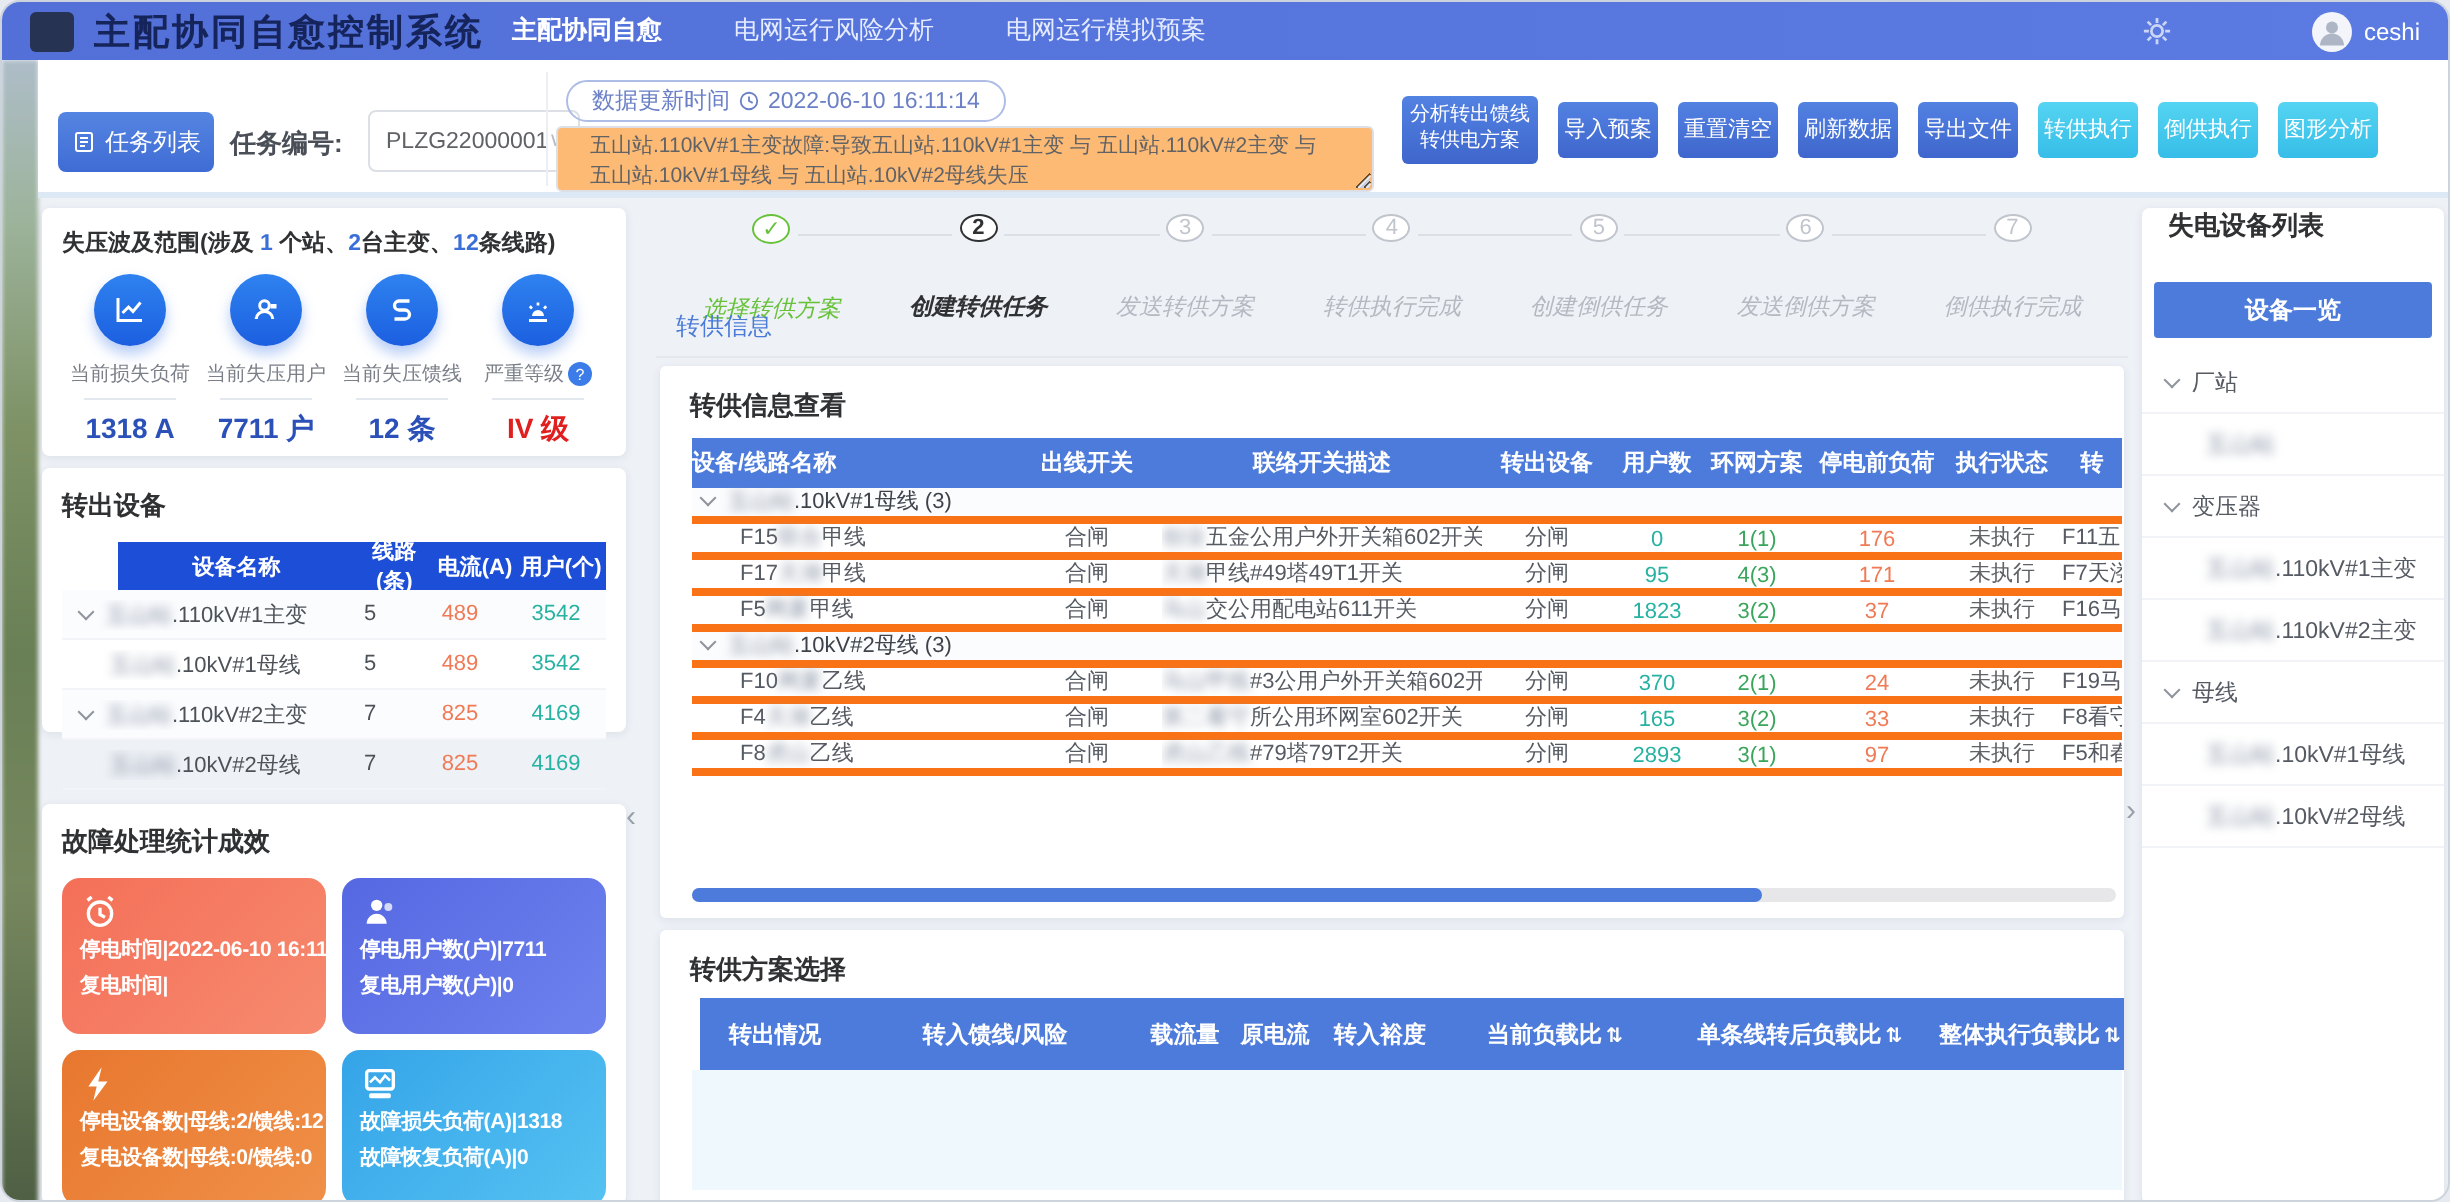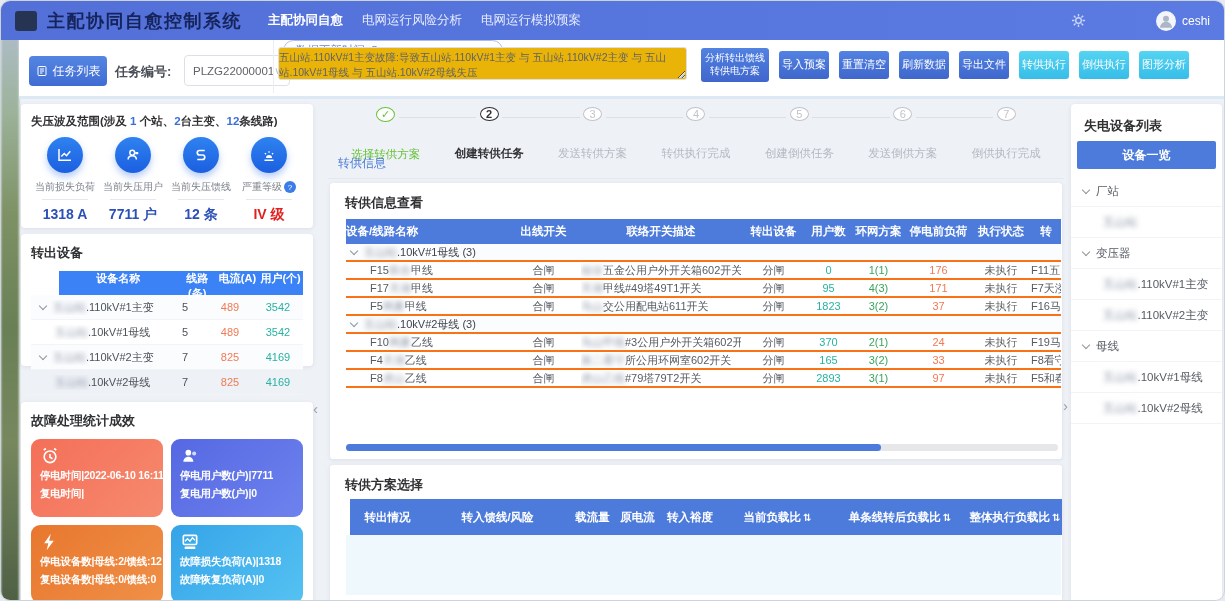--- a/index.html
+++ b/index.html
@@ -5,45 +5,45 @@
   html,body{margin:0;padding:0;background:#e7eaf0;}
   *{box-sizing:border-box;}
   .app{position:relative;width:1225px;height:601px;overflow:hidden;background:#eef1f6;
        border-radius:10px;border:1px solid #cdd3dd;
        font-family:"Liberation Sans","DejaVu Sans",sans-serif;}
   
   .photo-strip{position:absolute;left:0;top:29px;width:18px;height:572px;
     background:linear-gradient(180deg,#aebdc8 0%,#9db39b 14%,#7e9266 32%,#697f55 52%,#77885f 72%,#5d6f4e 90%,#4f5f44 100%);
     filter:blur(1px);}
   
-  .navbar{position:absolute;left:0;top:0;width:1225px;height:39px;
+  .navbar{position:absolute;left:0;top:0;width:1225px;height:29px;
     background:linear-gradient(90deg,#5270d8,#5b7be2);display:flex;align-items:center;z-index:5;}
   .logo{width:22px;height:20px;background:#273352;border-radius:3px;margin-left:14px;flex:none;}
   .nav-title{font-size:18px;font-weight:bold;color:#16245c;margin-left:10px;letter-spacing:1.5px;white-space:nowrap;}
-  .nav-menu{display:flex;margin-left:26px;gap:19px;}
+  .nav-menu{display:flex;margin-left:14px;gap:36px;}
   .nav-item{font-size:12.5px;color:#e6ecff;white-space:nowrap;cursor:pointer;}
   .nav-item[data-active="true"]{color:#ffffff;font-weight:bold;}
   .nav-right{margin-left:auto;display:flex;align-items:center;margin-right:16px;gap:22px;}
   .gear{width:15px;height:15px;opacity:.85;}
   .user-chip{display:flex;align-items:center;gap:6px;padding-left:48px;}
   .avatar{width:20px;height:20px;border-radius:50%;background:#f3f5fa;display:flex;align-items:center;justify-content:center;overflow:hidden;}
   .user-name{color:#fff;font-size:12px;}
   
   .toolbar{position:absolute;left:18px;top:29px;width:1207px;height:69px;background:#fff;border-bottom:3px solid #dce8f3;}
   .btn-task{position:absolute;left:10px;top:26px;width:78px;height:30px;border:none;border-radius:4px;
     background:linear-gradient(180deg,#5585e2,#3f6cd4);color:#fff;font-size:12px;display:flex;align-items:center;justify-content:center;gap:5px;cursor:pointer;}
   .task-label{position:absolute;left:96px;top:33px;font-size:13px;color:#4a4f57;font-weight:bold;}
   .task-select{position:absolute;left:165px;top:25px;width:106px;height:31px;border:1px solid #dcdfe6;border-radius:4px;
     display:flex;align-items:center;justify-content:space-between;padding:0 8px;font-size:11.5px;color:#606266;cursor:pointer;background:#fff;}
   .sel-arrow{color:#b7bcc6;font-size:10px;}
   .tb-divider{position:absolute;left:254px;top:6px;width:1px;height:57px;background:#ebeef3;}
   .time-pill{position:absolute;left:264px;top:10px;height:21px;border:1px solid #aebde6;border-radius:11px;
     display:flex;align-items:center;gap:4px;padding:0 12px;font-size:11.5px;color:#6b80c6;white-space:nowrap;}
-  .fault-box{position:absolute;left:259px;top:17px;width:409px;height:33px;border:1px solid #dcdfe6;border-radius:3px;
-    font-size:10.5px;color:#606266;line-height:1.45;padding:2px 0;overflow:hidden;background:#eab308;resize:vertical;cursor:text;}
+  .fault-box{position:absolute;left:259px;top:33px;width:409px;height:33px;border:1px solid #dcdfe6;border-radius:3px;
+    font-size:10.5px;color:#606266;line-height:1.45;padding:2px 16px;overflow:hidden;background:#fdba74;resize:vertical;cursor:text;}
   .fault-box .rz{position:absolute;right:1px;bottom:1px;width:7px;height:7px;
     background:linear-gradient(135deg,transparent 50%,#c9ced8 50%);}
   .tb-buttons{position:absolute;left:682px;top:0;width:520px;height:69px;display:flex;align-items:center;gap:10px;}
   .tb-btn{border:none;border-radius:3px;height:28px;width:50px;color:#fff;font-size:11px;padding:0;cursor:pointer;white-space:nowrap;}
   .tb-btn[data-kind="primary"]{background:linear-gradient(180deg,#5282e2,#3f66cc);text-align:center;}
   .tb-btn[data-kind="primary2"]{width:68px;height:34px;font-size:10px;line-height:1.25;white-space:normal;background:linear-gradient(180deg,#5282e2,#3f66cc);}
   .tb-btn[data-kind="cyan"]{background:linear-gradient(180deg,#55d4f2,#36bde8);}
   
   .card{position:absolute;background:#fff;border-radius:4px;box-shadow:0 1px 4px rgba(60,80,120,.10);}
   .card-title{font-size:13px;font-weight:bold;color:#303133;}
@@ -56,21 +56,21 @@
   .istat-circle{width:36px;height:36px;border-radius:50%;background:linear-gradient(180deg,#2f82f0,#1b5fe0);
     display:flex;align-items:center;justify-content:center;box-shadow:0 4px 7px rgba(47,110,230,.35);}
   .istat-label{font-size:10px;color:#7a7f88;margin-top:7px;white-space:nowrap;display:flex;align-items:center;gap:2px;}
   .istat-div{width:46px;height:1px;background:#e3e7ee;margin-top:5px;}
   .istat-value{font-size:14px;font-weight:bold;color:#2b50b8;margin-top:6px;white-space:nowrap;}
   .istat-value.red{color:#e01f1f;}
   .help-badge{width:12px;height:12px;border-radius:50%;background:#3b7ce8;color:#fff;font-size:8px;display:inline-flex;
     align-items:center;justify-content:center;cursor:pointer;}
   .tout{left:20px;top:233px;width:292px;height:132px;padding:10px 10px 0;}
   .tot-table{margin-top:9px;}
-  .tot-head{display:flex;background:#3b82f6;color:#fff;font-size:11px;font-weight:bold;height:24px;align-items:flex-start;margin-left:28px;}
+  .tot-head{display:flex;background:#1d4ed8;color:#fff;font-size:11px;font-weight:bold;height:24px;align-items:center;margin-left:28px;}
   .tot-row{display:flex;height:25px;align-items:center;font-size:11px;color:#4d5258;border-bottom:1px solid #f2f4f8;cursor:pointer;}
   .tot-row:nth-child(odd){background:#fbfcfe;}
   .to-c1{width:132px;padding-left:4px;display:flex;align-items:center;white-space:nowrap;overflow:hidden;}
   .to-c2{width:44px;text-align:center;}
   .to-c3{width:46px;text-align:center;}
   .to-c4{width:50px;text-align:center;}
   .tot-head .to-c1{justify-content:center;padding-left:0;}
   .tot-row[data-kind="child"] .to-c1{padding-left:24px;}
   .v-orange{color:#f07a55;}
   .v-teal{color:#27b2a2;}
@@ -88,36 +88,36 @@
   .scard[data-theme="red"]{background:linear-gradient(135deg,#f46f58,#f68a6e);}
   .scard[data-theme="indigo"]{background:linear-gradient(135deg,#5568e2,#6e82ee);}
   .scard[data-theme="orange"]{background:linear-gradient(135deg,#e8772e,#f09048);}
   .scard[data-theme="sky"]{background:linear-gradient(135deg,#35a4e8,#55c2f2);}
   
   .center{position:absolute;left:327px;top:100px;width:736px;height:501px;}
   .stepper{position:absolute;left:6px;top:6px;right:6px;height:46px;display:flex;}
   .step{position:relative;flex:1;display:flex;flex-direction:column;align-items:center;}
   .step-circle{width:19px;height:19px;border-radius:50%;border:1px solid #c0c4cc;color:#c0c4cc;background:#fff;
     font-size:11px;display:flex;align-items:center;justify-content:center;z-index:2;}
-  .step-label{font-size:11.5px;color:#b4b8c0;margin-top:25px;white-space:nowrap;}
+  .step-label{font-size:11.5px;color:#b4b8c0;margin-top:25px;white-space:nowrap;font-style:italic;}
   .step[data-state="done"] .step-circle{border-color:#67c23a;color:#67c23a;}
   .step[data-state="done"] .step-label{color:#67c23a;}
   .step[data-state="active"] .step-circle{border-color:#303133;color:#303133;font-weight:bold;}
   .step[data-state="active"] .step-label{color:#303133;font-weight:bold;}
   .step:not(:last-child)::after{content:"";position:absolute;top:10px;left:calc(50% + 13px);
     width:calc(100% - 26px);height:1px;background:#dcdfe6;}
   .tabs{position:absolute;left:0;top:54px;right:0;height:24px;border-bottom:1px solid #e4e7ed;}
   .tab{position:absolute;left:10px;top:0;font-size:12px;color:#4a7bd8;padding-bottom:18px;border-bottom:2px solid #4a7bd8;cursor:pointer;}
   .info-panel{position:absolute;left:2px;top:82px;width:732px;height:276px;background:#fff;border-radius:3px;
     box-shadow:0 1px 4px rgba(60,80,120,.10);}
   .ip-title{position:absolute;left:15px;top:11px;}
   .it-table{position:absolute;left:16px;top:36px;width:715px;}
   .it-head{display:flex;background:#4c7bdb;color:#fff;height:25px;align-items:center;font-size:11.5px;font-weight:bold;}
   .it-head .cell{text-align:center;}
-  .it-row{display:flex;height:18px;align-items:center;font-size:11px;color:#565b63;border-bottom:2px solid #f97316;cursor:pointer;}
+  .it-row{display:flex;height:18px;align-items:flex-end;font-size:11px;color:#565b63;border-bottom:4px solid #f97316;cursor:pointer;}
   .it-row[data-kind="group"]{background:#fbfcfd;color:#3e434b;}
   .it-row[data-kind="group"] .chev{display:inline-block;}
   .it-row[data-kind="row"] .it-c1{padding-left:24px;}
   .cell{white-space:nowrap;overflow:hidden;}
   .it-c1{width:160px;display:flex;align-items:center;}
   .it-c2{width:75px;text-align:center;}
   .it-c3{width:160px;}
   .it-c4{width:65px;text-align:center;}
   .it-c5{width:45px;text-align:center;}
   .it-c6{width:55px;text-align:center;}
@@ -133,21 +133,21 @@
   .ps-head .cell{text-align:center;}
   .ps-c1{width:75px;}.ps-c2{width:145px;}.ps-c3{width:45px;}.ps-c4{width:45px;}.ps-c5{width:60px;}
   .ps-c6{width:115px;}.ps-c7{width:130px;}.ps-c8{width:100px;}
   .sort-ico{font-size:10px;margin-left:2px;cursor:pointer;}
   .ps-body{position:absolute;left:16px;top:70px;width:715px;height:60px;background:#eef8fd;}
   .handle{position:absolute;color:#9aa0aa;font-size:15px;cursor:pointer;z-index:4;line-height:1;}
   .handle-left{left:-17px;top:218px;}
   .handle-right{right:-6px;top:215px;}
   
   .device-panel{left:1070px;top:103px;width:151px;height:498px;padding:0;}
-  .dp-title{position:absolute;left:13px;top:13px;}
+  .dp-title{position:absolute;left:13px;top:0;}
   .dp-bar{position:absolute;left:6px;top:37px;width:139px;height:28px;background:#4c7bdb;border-radius:2px;color:#fff;
     font-size:12px;font-weight:bold;display:flex;align-items:center;justify-content:center;cursor:pointer;}
   .tree{position:absolute;left:0;top:72px;width:151px;}
   .tree-row{display:flex;align-items:center;height:31px;border-bottom:1px solid #f1f3f6;font-size:11.5px;color:#565b63;
     padding-left:12px;white-space:nowrap;overflow:hidden;cursor:pointer;}
   .tree-row[data-kind="group"] .chev{display:inline-block;margin:0 7px 3px 0;}
   .tree-row[data-kind="leaf"]{padding-left:32px;}
   svg{display:block;}
 </style>
 </head>

